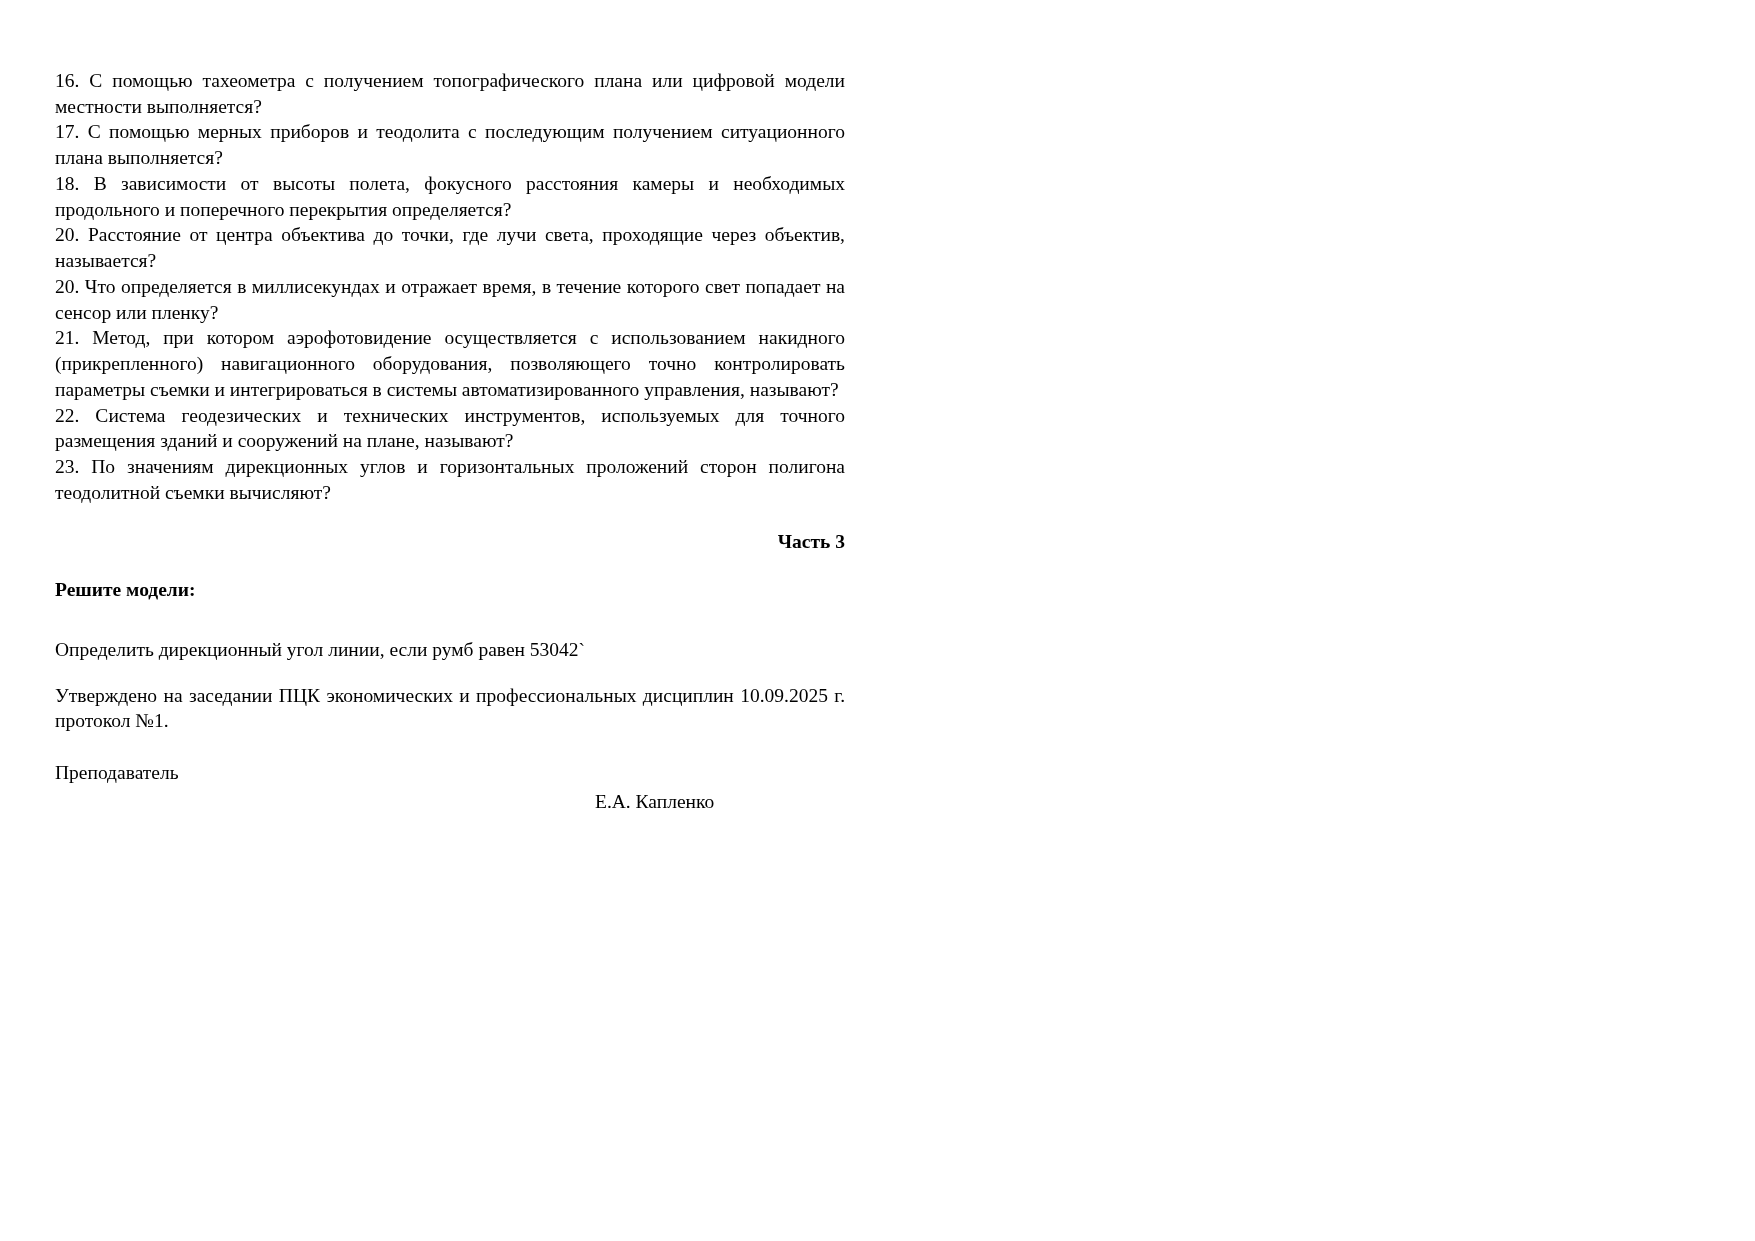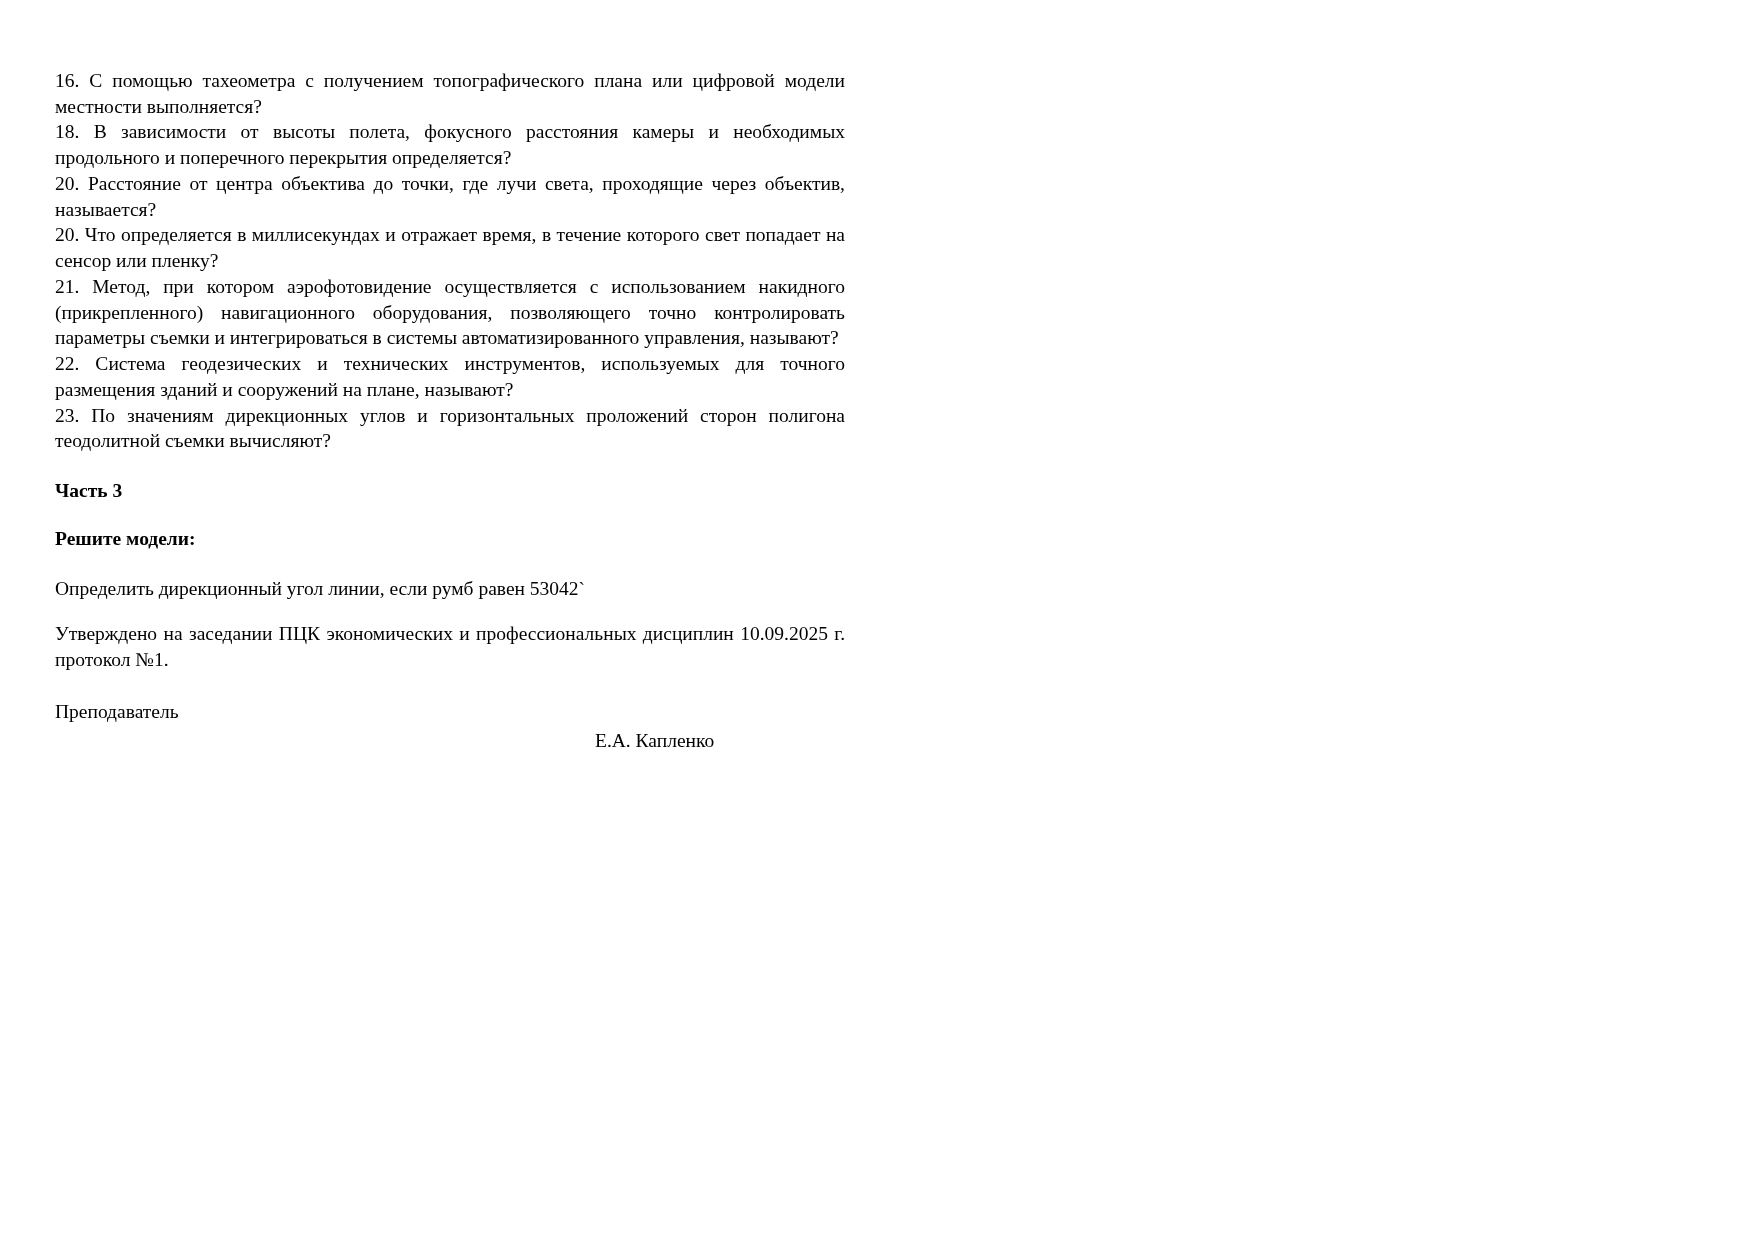--- a/index.html
+++ b/index.html
@@ -29,36 +29,36 @@
   }
   .q {
     font-size: 19.5px;
     line-height: 1.32;
     text-align: justify;
     text-align-last: left;
     margin: 0;
     hyphens: none;
   }
   .part-title {
-    text-align: left;
+    text-align: right;
     font-weight: bold;
     font-size: 19.5px;
     margin-top: 26px;
     margin-bottom: 8px;
   }
   .task-head {
     font-weight: bold;
     font-size: 19.5px;
     margin-top: 26px;
     margin-bottom: 0;
   }
   .plain {
     font-size: 19.5px;
     line-height: 1.32;
-    margin-top: 26px;
+    margin-top: 36px;
     margin-bottom: 0;
     text-align: justify;
     text-align-last: left;
   }
   .approved {
     font-size: 19.5px;
     line-height: 1.32;
     margin-bottom: 0;
     text-align: justify;
     text-align-last: left;
@@ -76,20 +76,21 @@
     margin-top: 29px;
   }
 </style>
 </head>
 <body>
 
 <div class="page">
   <div class="content">
 
     <p class="q">16. С помощью тахеометра с получением топографического плана или цифровой модели местности выполняется?</p>
+    <p class="q">17. С помощью мерных приборов и теодолита с последующим получением ситуационного плана выполняется?</p>
     <p class="q">18. В зависимости от высоты полета, фокусного расстояния камеры и необходимых продольного и поперечного перекрытия определяется?</p>
     <p class="q">20. Расстояние от центра объектива до точки, где лучи света, проходящие через объектив, называется?</p>
     <p class="q">20. Что определяется в миллисекундах и отражает время, в течение которого свет попадает на сенсор или пленку?</p>
     <p class="q">21. Метод, при котором аэрофотовидение осуществляется с использованием накидного (прикрепленного) навигационного оборудования, позволяющего точно контролировать параметры съемки и интегрироваться в системы автоматизированного управления, называют?</p>
     <p class="q">22. Система геодезических и технических инструментов, используемых для точного размещения зданий и сооружений на плане, называют?</p>
     <p class="q">23. По значениям дирекционных углов и горизонтальных проложений сторон полигона теодолитной съемки вычисляют?</p>
 
     <p class="part-title">Часть 3</p>
 
     <p class="task-head">Решите модели:</p>

